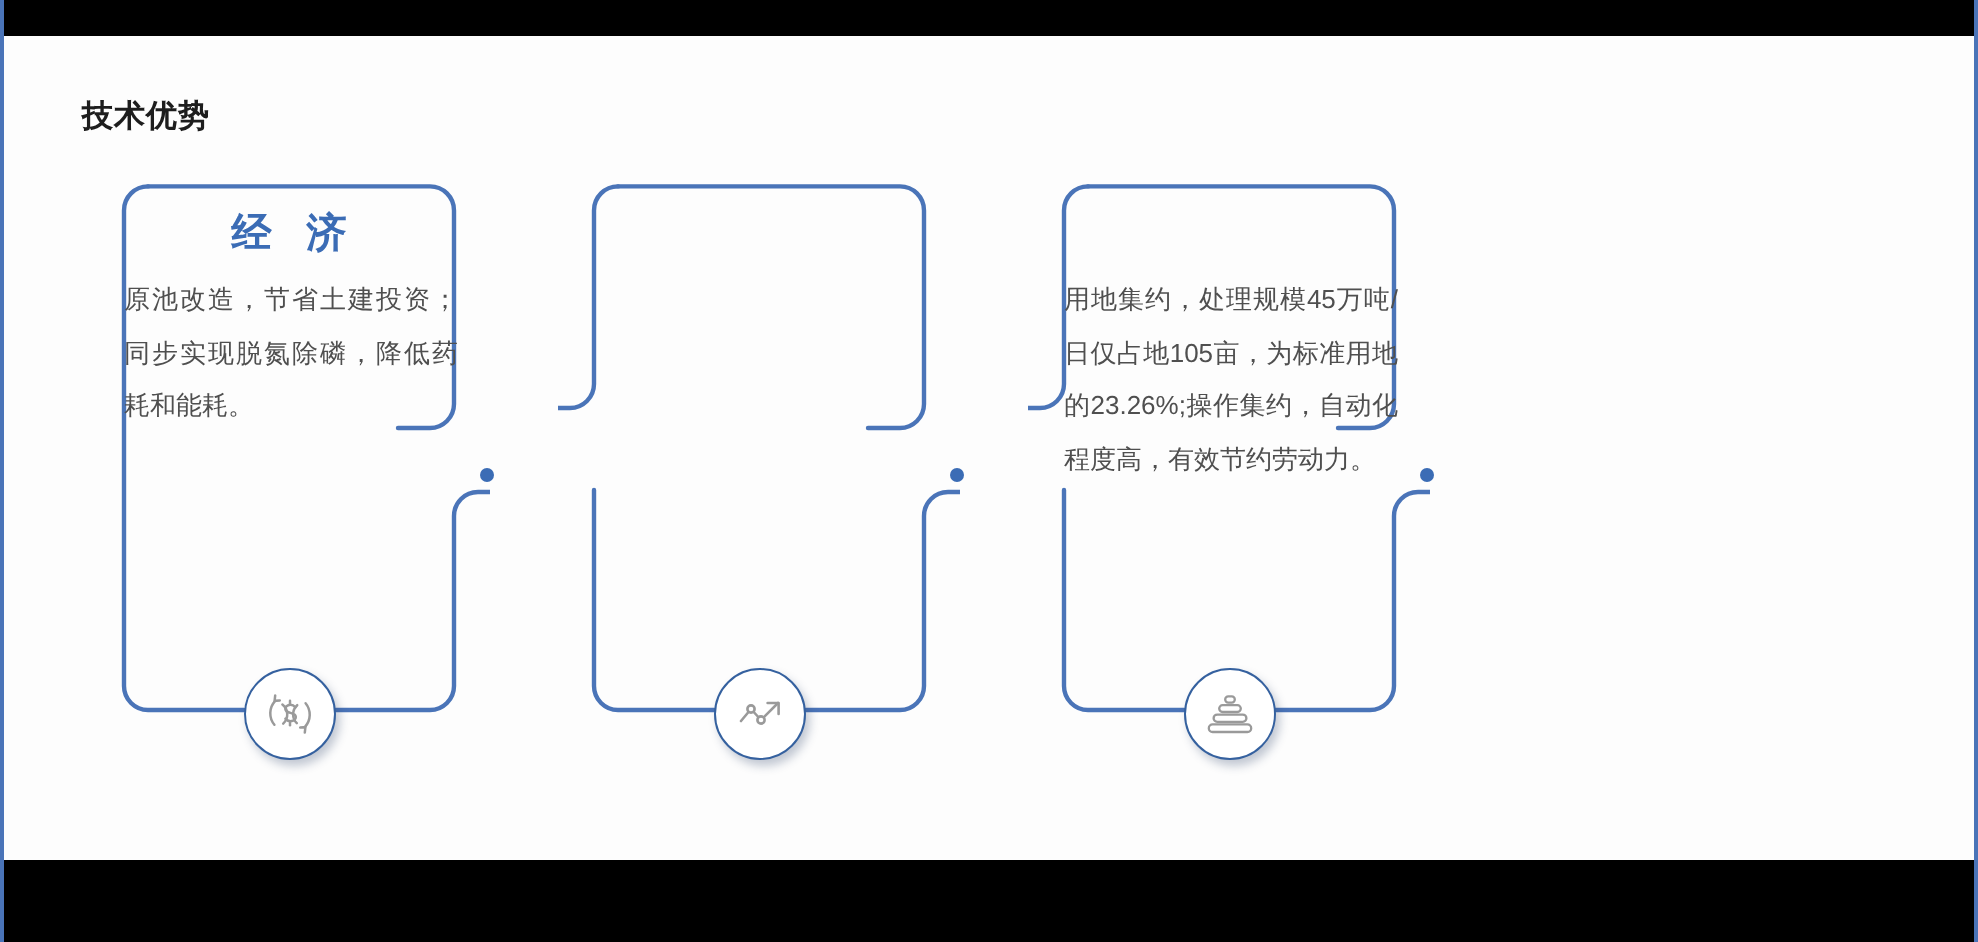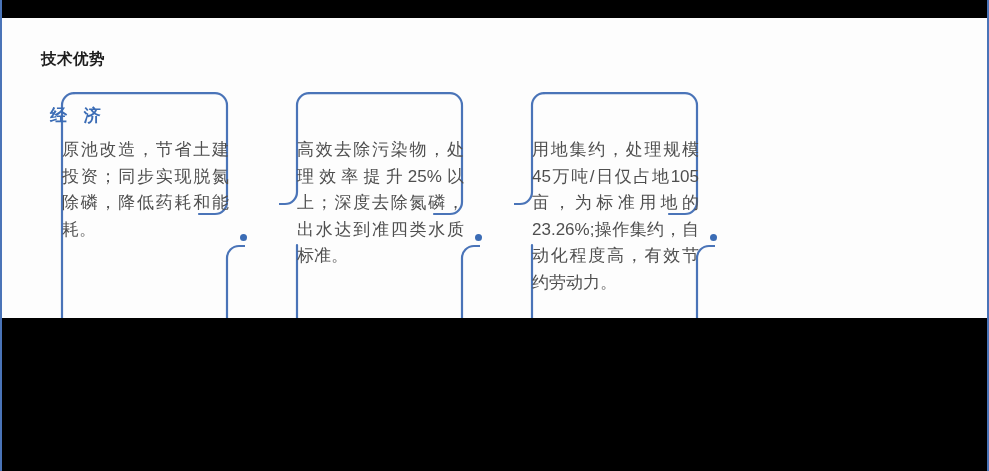--- a/index.html
+++ b/index.html
@@ -48,21 +48,21 @@
     height: 61px;
     background: #000000;
   }
 
   
   .slide {
     position: absolute;
     left: 2px;
     top: 18px;
     width: 985px;
-    height: 300px;
+    height: 412px;
     background: #fdfdfd;
     overflow: hidden;
   }
 
   .slide-title {
     position: absolute;
     left: 39px;
     top: 33px;
     font-size: 15.5px;
     font-weight: bold;
@@ -84,34 +84,35 @@
     position: absolute;
     inset: 0;
     pointer-events: none;
   }
 
   .card-title {
     position: absolute;
     left: 0;
     right: 0;
     top: 15px;
-    font-size: 17px;
+    text-align: center;
+    font-size: 20px;
     font-weight: bold;
     color: #3b6cb5;
     letter-spacing: 6px;
     text-indent: 6px;
     line-height: 1;
   }
 
   .card-body {
     position: absolute;
     left: 18px;
     right: 16px;
     top: 45px;
-    font-size: 17px;
+    font-size: 13px;
     line-height: 26.5px;
     color: #4f4f4f;
     text-align: justify;
     text-justify: inter-ideograph;
     letter-spacing: 0px;
   }
 
   
   .card-badge {
     position: absolute;
@@ -192,21 +193,20 @@
         <svg width="201" height="265" viewBox="0 0 201 265" fill="none">
           <path d="M30 1.2 H171 A12 12 0 0 1 183 13.2 V110
                    A12 12 0 0 1 171 122 H155" stroke="#4a74b8" stroke-width="2.2" stroke-linecap="round" fill="none"></path>
           <path d="M30 1.2 A12 12 0 0 0 18 13.2 V100
                    A12 12 0 0 1 6 112 H0" stroke="#4a74b8" stroke-width="2.2" stroke-linecap="round" fill="none"></path>
           <path d="M18 153 V251 A12 12 0 0 0 30 263 H78" stroke="#4a74b8" stroke-width="2.2" stroke-linecap="round" fill="none"></path>
           <path d="M124 263 H171 A12 12 0 0 0 183 251 V166
                    A12 12 0 0 1 195 154 H201" stroke="#4a74b8" stroke-width="2.2" stroke-linecap="round" fill="none"></path>
         </svg>
       </div>
-      <div class="card-body">高效去除污染物，处理效率提升25%以上；深度去除氮磷，出水达到准四类水质标准。</div>
       <div class="card-badge">
         <svg width="32" height="32" viewBox="0 0 32 32">
           <g stroke="#9a9a9a" stroke-width="1.3" fill="none" stroke-linecap="round" stroke-linejoin="round">
             <path d="M6.5 19.5 L11.5 13.5 L16.5 19 L25 10.5"></path>
             <path d="M19.8 10.5 H25.3 V16"></path>
             <circle cx="11.5" cy="13.5" r="1.8" fill="#ffffff"></circle>
             <circle cx="16.5" cy="19" r="1.8" fill="#ffffff"></circle>
           </g>
         </svg>
       </div>

